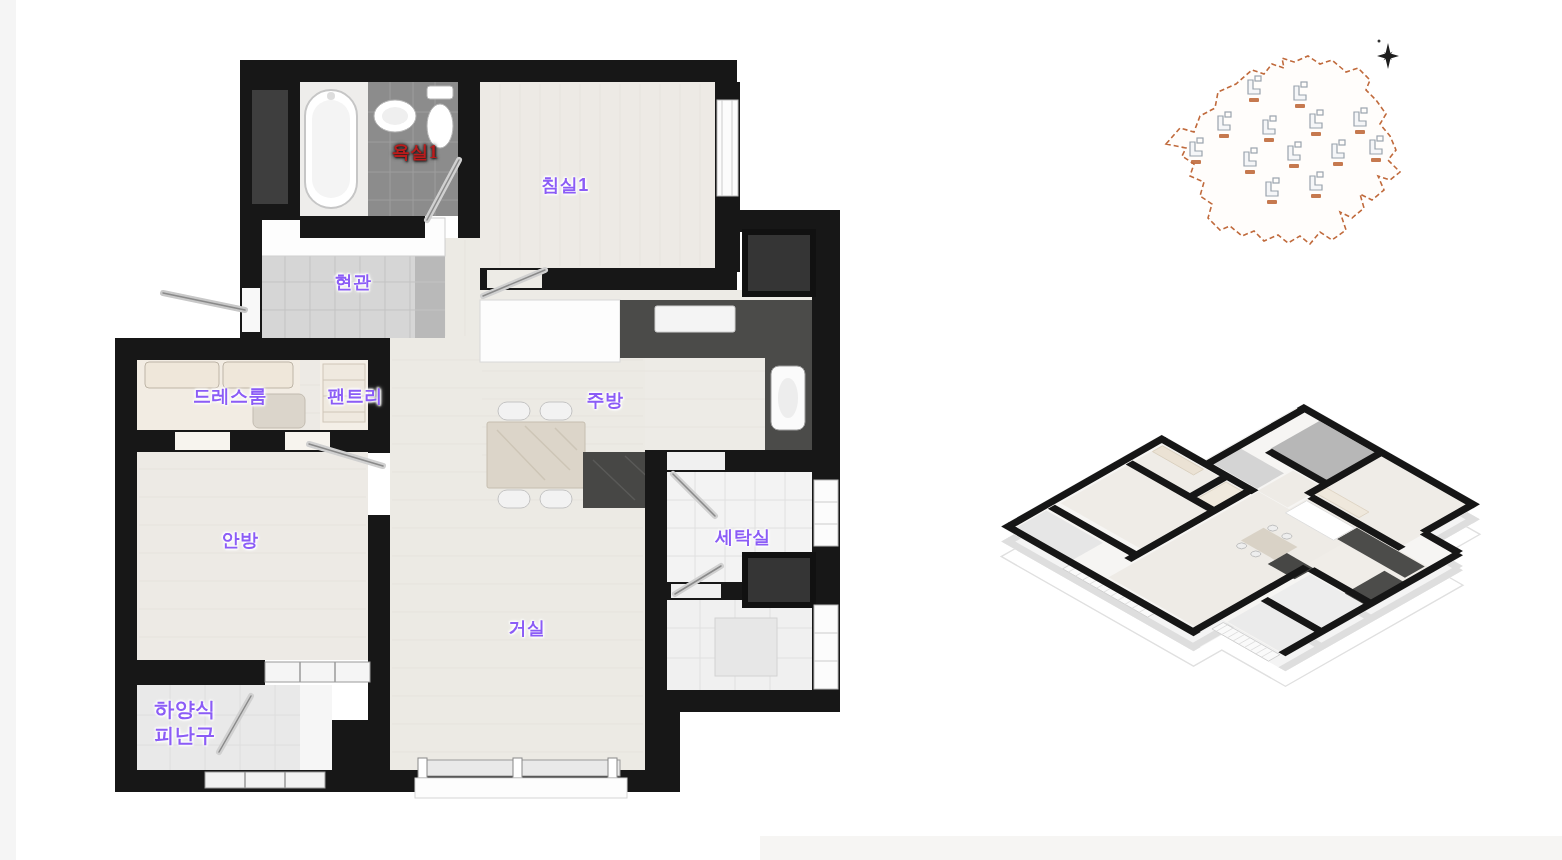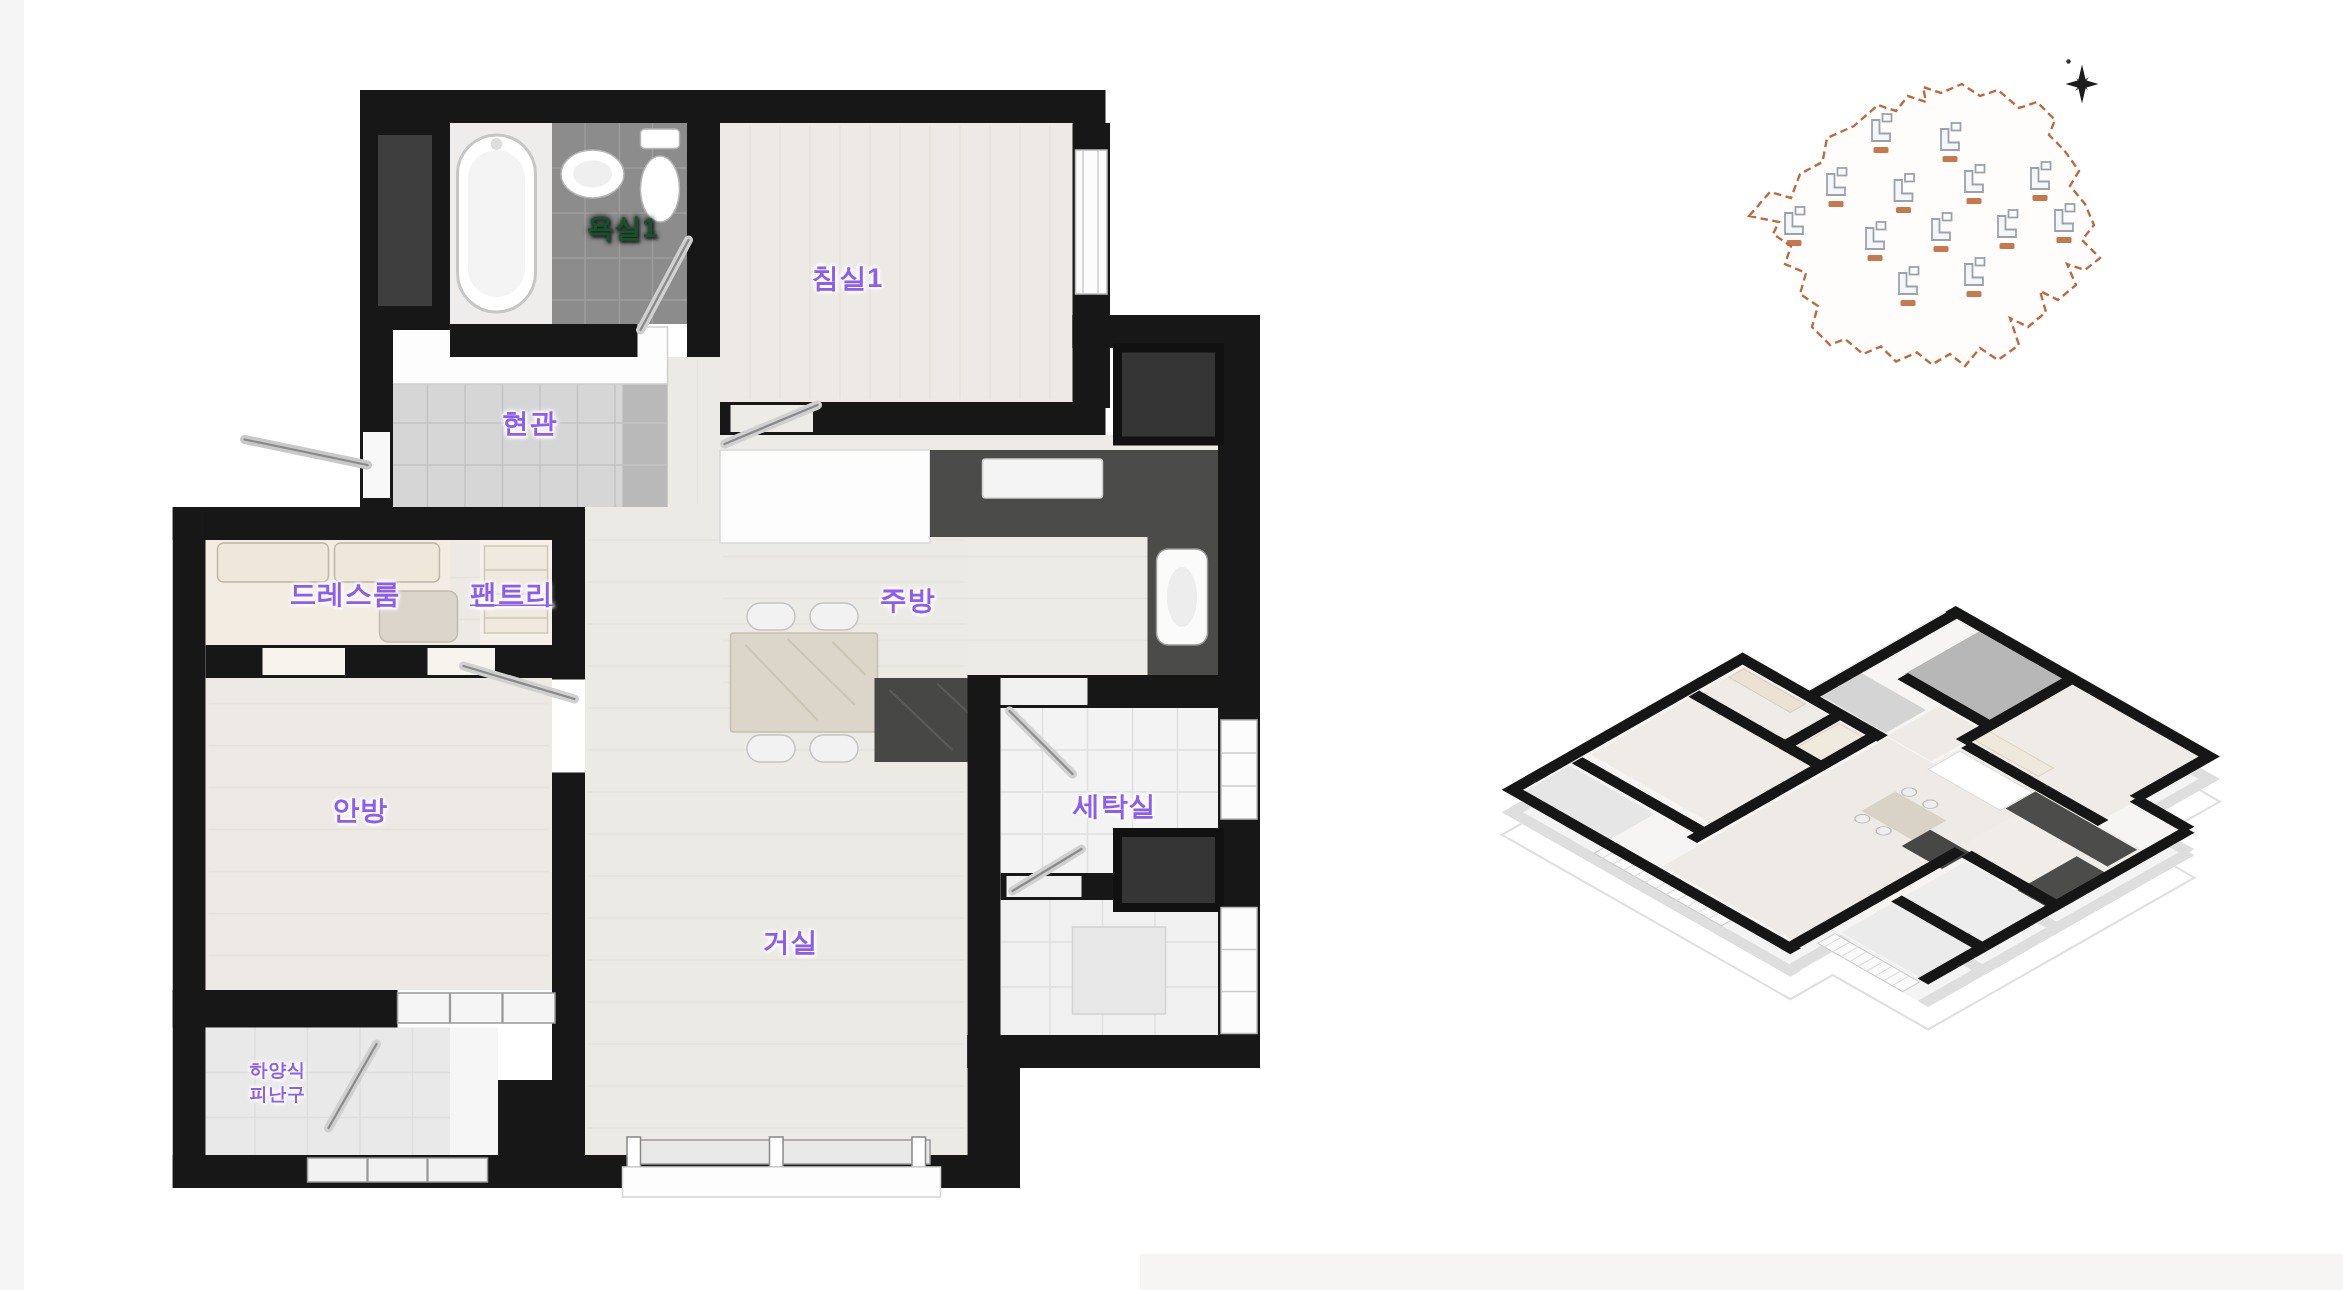--- a/index.html
+++ b/index.html
@@ -15,24 +15,25 @@
   .plan2d { position:absolute; left:115px; top:60px; width:725px; height:740px; }
   .plan2d svg { position:absolute; left:0; top:0; }
 
   .rlabel {
     position:absolute; transform:translate(-50%,-50%);
     font-weight:bold; font-size:18px; letter-spacing:0.5px; color:#8b5cf6;
     white-space:nowrap;
     text-shadow:0 0 3px #fff, 0 0 3px #fff, 0 0 5px #fff, 1px 1px 2px #fff, -1px -1px 2px #fff;
   }
   .rlabel.light {
-    color:#14532d;
+    color:#b91c1c;
     text-shadow:0 0 3px rgba(30,30,30,.95), 0 0 4px rgba(30,30,30,.85), 1px 1px 2px rgba(30,30,30,.9);
+    font-family:Liberation Serif, serif;
   }
-  .rlabel.two-line { font-size:12px; line-height:1.3; text-align:center;font-family:Liberation Serif, serif; }
+  .rlabel.two-line { font-size:20px; line-height:1.3; text-align:center;font-family:Liberation Serif, serif; }
 
   .sitemap { position:absolute; left:1160px; top:28px; width:300px; height:235px; }
   .iso-view { position:absolute; left:950px; top:295px; width:620px; height:565px; }
 </style>
 </head>
 <body>
 
 <div class="canvas">
   <div class="edge-strip-left"></div>
   <div class="edge-strip-bottom"></div>
@@ -182,21 +183,21 @@
         <path d="M560,534 L606,506" stroke="#8a8a8a" stroke-width="1.5"></path>
         <path d="M104,692 L136,636" stroke="#d0d0d0" stroke-width="6"></path>
         <path d="M104,692 L136,636" stroke="#8a8a8a" stroke-width="1.5"></path>
       </g>
     </svg>
 
     <div class="rlabel light" style="left:300px; top:92px;">욕실1</div>
     <div class="rlabel" style="left:450px; top:125px;">침실1</div>
     <div class="rlabel" style="left:198px; top:222px;margin-left:40px;">현관</div>
     <div class="rlabel" style="left:115px; top:336px;text-align:right;">드레스룸</div>
-    <div class="rlabel" style="left:226px; top:336px;text-decoration:underline;">팬트리</div>
+    <div class="rlabel" style="left:240px; top:336px;">팬트리</div>
     <div class="rlabel" style="left:490px; top:340px;">주방</div>
     <div class="rlabel" style="left:628px; top:477px;">세탁실</div>
     <div class="rlabel" style="left:125px; top:480px;text-align:center;">안방</div>
     <div class="rlabel" style="left:412px; top:568px;">거실</div>
     <div class="rlabel two-line" style="left:70px; top:662px;">
       <div>하양식</div>
       <div>피난구</div>
     </div>
   </div>
 

